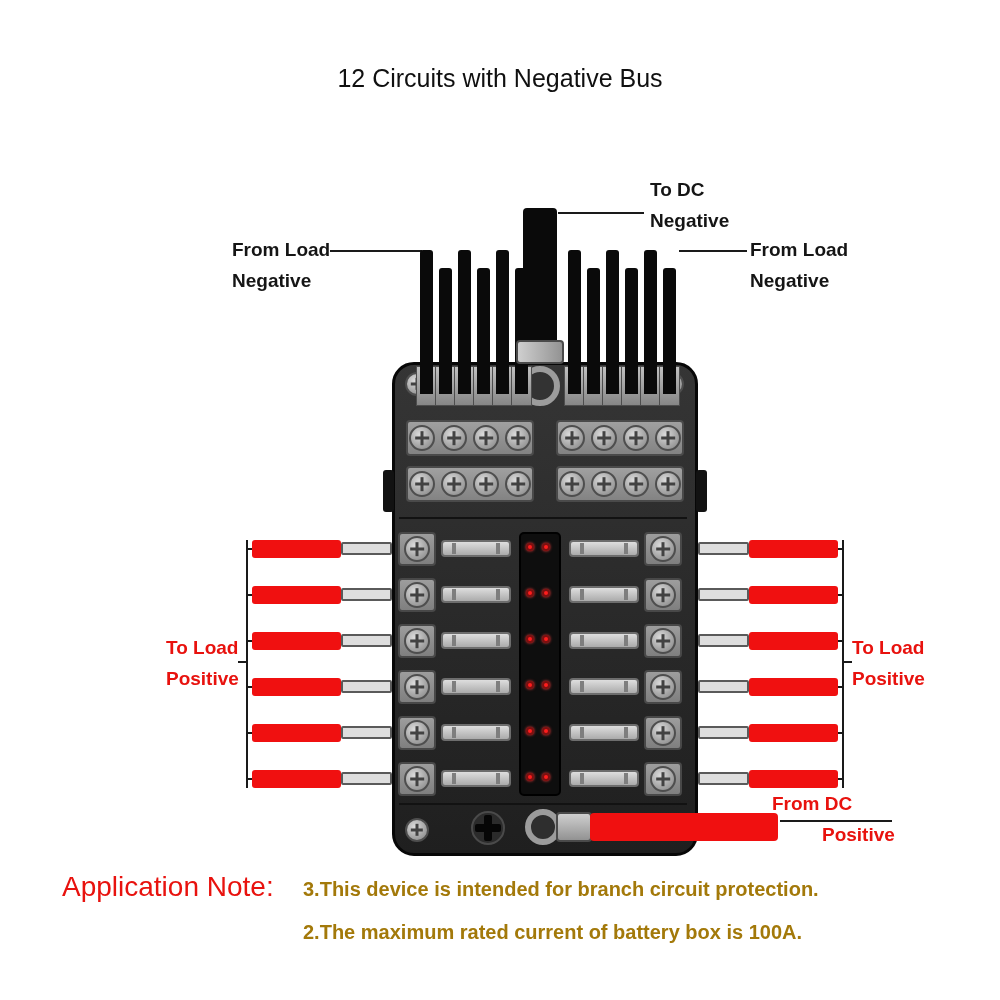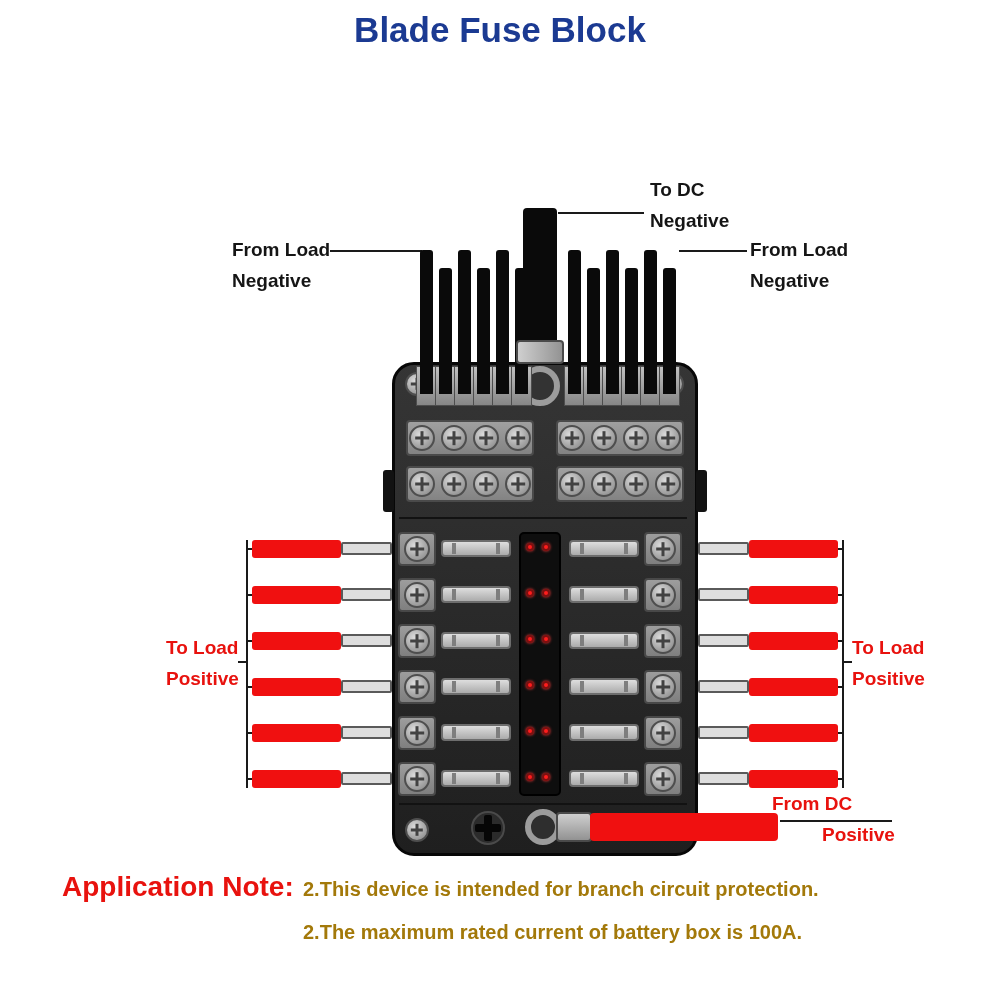--- a/index.html
+++ b/index.html
@@ -76,30 +76,30 @@
        background:#060606;transform:translate(-50%,-50%);border-radius:2px;}
   #bottom-ring{position:absolute;left:525px;top:809px;width:36px;height:36px;
        border:6px solid #9c9c9c;background:#2e2e2e;border-radius:50%;}
   #bottom-nut{position:absolute;left:556px;top:812px;width:36px;height:30px;
        background:linear-gradient(180deg,#cfcfcf,#929292);
        border:2px solid #4a4a4a;border-radius:4px;}
   #bottom-red-wire{position:absolute;left:590px;top:813px;width:188px;height:28px;
        background:var(--wire-red);border-radius:4px;}
 
   .note-heading{position:absolute;left:62px;top:871px;font-size:28px;
-       font-weight:700;color:var(--label-red);}
+       font-weight:400;color:var(--label-red);}
   .note-line{position:absolute;left:303px;font-size:20px;font-weight:700;
        color:var(--note-gold);}
 </style>
 </head>
 <body>
 
 <div id="page">
 
-  <div class="title">Blade Fuse Block</div>
+  <div class="subtitle">12 Circuits with Negative Bus</div>
 
   <div class="line" style="left:558px;top:212px;width:86px;height:2px"></div>
   <div class="line" style="left:330px;top:250px;width:92px;height:2px"></div>
   <div class="line" style="left:679px;top:250px;width:68px;height:2px"></div>
   <div class="line" style="left:780px;top:820px;width:112px;height:2px"></div>
 
   <div class="lbl" style="left:650px;top:174px">
     <div>To DC</div>
     <div>Negative</div>
   </div>
@@ -366,16 +366,16 @@
       <div class="wire-red" style="left: 749px; top: 770px; width: 89px;"></div>
       <div class="line" style="left: 246px; top: 778px; width: 6px; height: 2px;"></div>
       <div class="line" style="left: 838px; top: 778px; width: 6px; height: 2px;"></div>
       <div class="line" style="left: 246px; top: 540px; width: 2px; height: 248px;"></div>
       <div class="line" style="left: 842px; top: 540px; width: 2px; height: 248px;"></div>
       <div class="line" style="left: 238px; top: 661px; width: 8px; height: 2px;"></div>
       <div class="line" style="left: 844px; top: 661px; width: 8px; height: 2px;"></div>
     </div>
 
   <div class="note-heading">Application Note:</div>
-  <div class="note-line" style="top:878px">2.This device is intended for branch circuit protection.</div>
+  <div class="note-line" style="top:878px">3.This device is intended for branch circuit protection.</div>
   <div class="note-line" style="top:921px">2.The maximum rated current of battery box is 100A.</div>
 
 </div>
 
 </body></html>

